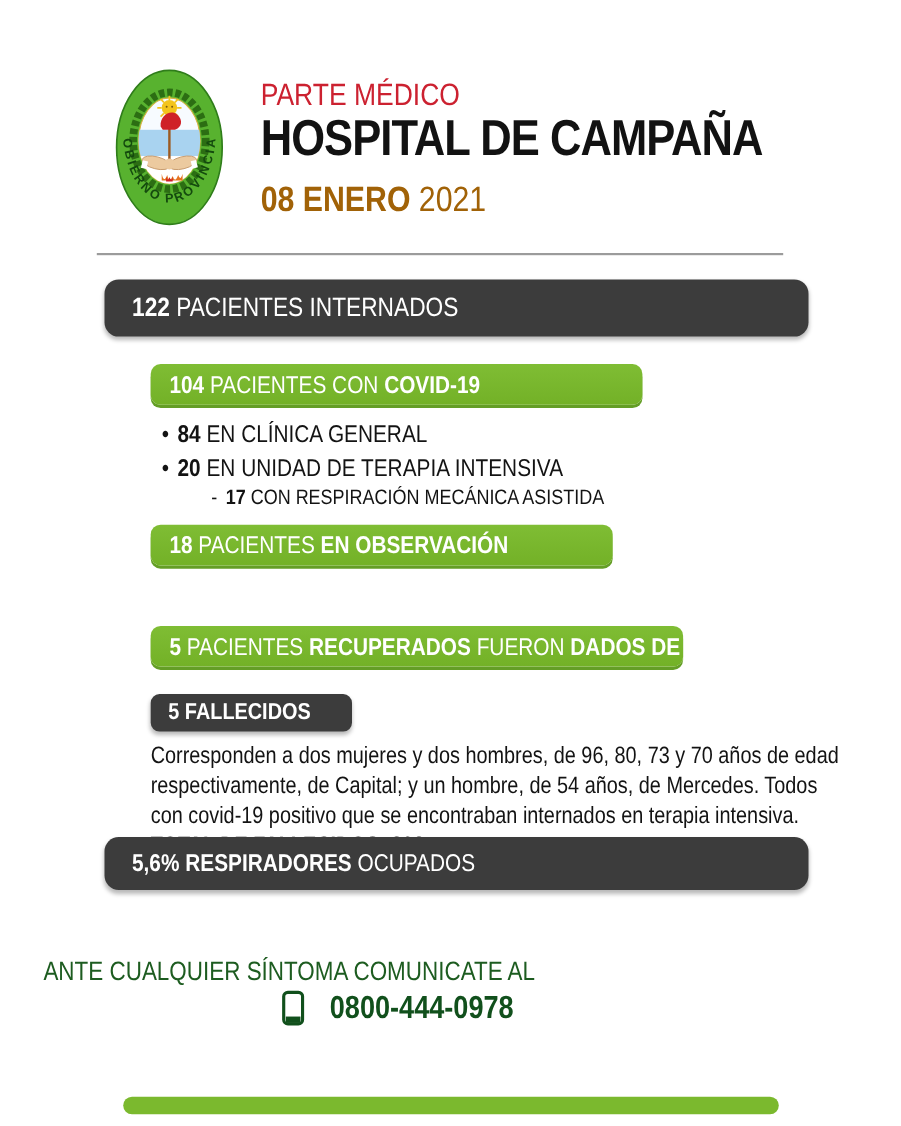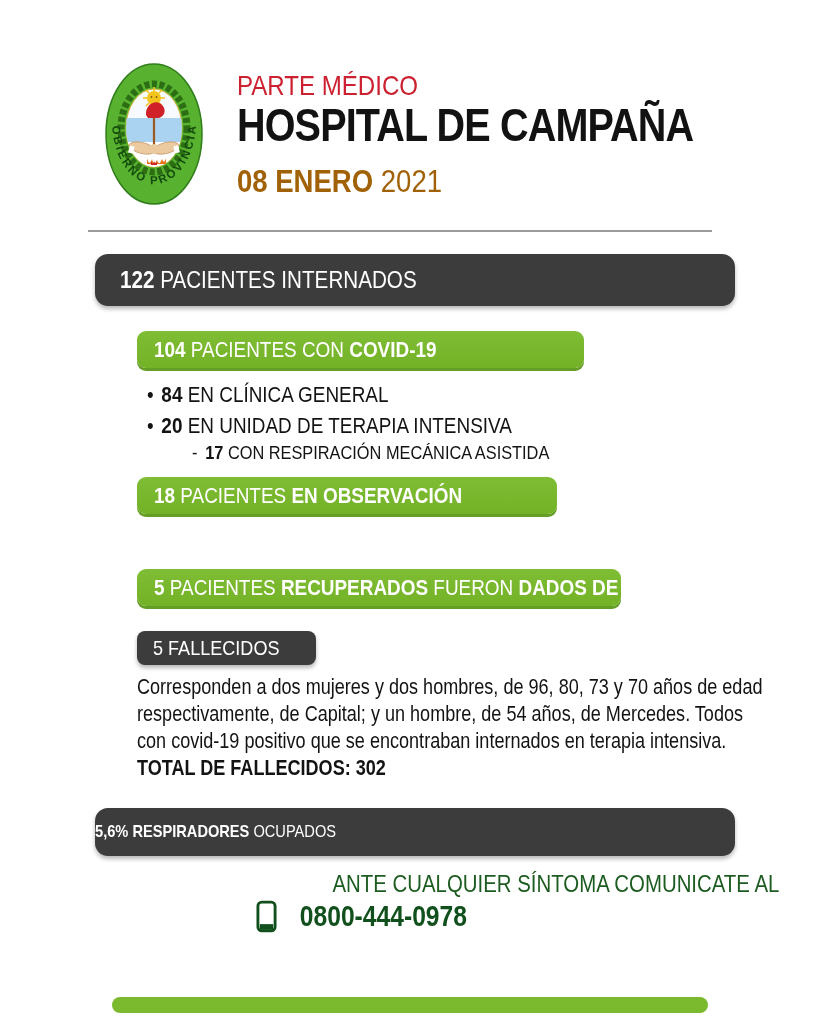--- a/index.html
+++ b/index.html
@@ -16,22 +16,22 @@
   
   .logo{left:104px;top:62px;width:100px;height:144px;}
   .pretitle{left:237px;top:72px;font-size:28px;font-weight:400;color:#cc2130;line-height:1;}
   .title{left:237px;top:102px;font-size:46px;font-weight:700;color:#121212;line-height:1;letter-spacing:-1px;}
   .dateline{left:237px;top:165px;font-size:32px;color:#a16207;line-height:1;}
   .divider{left:88px;top:230px;width:624px;height:2px;background:#9b9b9b;}
 
   
   .dark-banner{background:#3c3c3c;border-radius:13px;color:#ffffff;box-shadow:0 3px 4px rgba(0,0,0,0.28);}
   .banner-internados{left:95px;top:254px;width:640px;height:52px;font-size:24px;line-height:52px;padding-left:25px;box-sizing:border-box;}
-  .banner-respiradores{left:95px;top:808px;width:640px;height:48px;font-size:17px;line-height:48px;box-sizing:border-box;}
-  .banner-fallecidos{left:137px;top:631px;height:34px;line-height:34px;font-size:21px;font-weight:400;padding:0 16px;border-radius:8px;display:inline-block;}
+  .banner-respiradores{left:95px;top:761px;width:640px;height:48px;font-size:22px;line-height:48px;padding-left:25px;box-sizing:border-box;}
+  .banner-fallecidos{left:137px;top:631px;height:34px;line-height:34px;font-size:21px;font-weight:700;padding:0 16px;border-radius:8px;display:inline-block;}
 
   
   .green-banner{
     background:linear-gradient(180deg,#7fbd34 0%,#73b127 100%);
     border-radius:9px;color:#ffffff;font-size:22px;line-height:37px;height:37px;
     padding-left:17px;box-sizing:border-box;box-shadow:0 3px 0 #649e26;
   }
   .gb-covid{left:137px;top:331px;width:447px;}
   .gb-obs{left:137px;top:477px;width:420px;}
   .gb-rec{left:137px;top:569px;width:484px;}
@@ -43,21 +43,21 @@
   .bullet-sub{left:176px;top:440px;font-size:19px;line-height:26px;margin-left:16px;}
   .bullet-obs{left:147px;top:526px;}
   .marker{display:inline-block;margin-right:9px;}
 
   
   .paragraph{left:137px;top:674px;font-size:21.5px;line-height:27px;color:#131313;}
   .pline{transform:scaleX(0.84);transform-origin:0 0;white-space:nowrap;}
   .ptotal{font-weight:700;}
 
   
-  .cta{left:0;top:871px;width:819px;text-align:right;font-size:24px;color:#1d5c20;line-height:1.1;}
+  .cta{left:0;top:871px;width:819px;text-align:left;font-size:24px;color:#1d5c20;line-height:1.1;}
   .phone-row{left:0;top:899px;width:737px;display:flex;justify-content:center;align-items:center;gap:8px;}
   .phone-number{font-size:29px;font-weight:700;color:#11501c;line-height:34px;}
   .bottom-bar{left:112px;top:997px;width:596px;height:16px;border-radius:8px;background:#7bb92e;}
 </style>
 </head>
 <body>
 
 <div class="page">
 
   <svg class="abs logo" viewBox="0 0 100 144">

